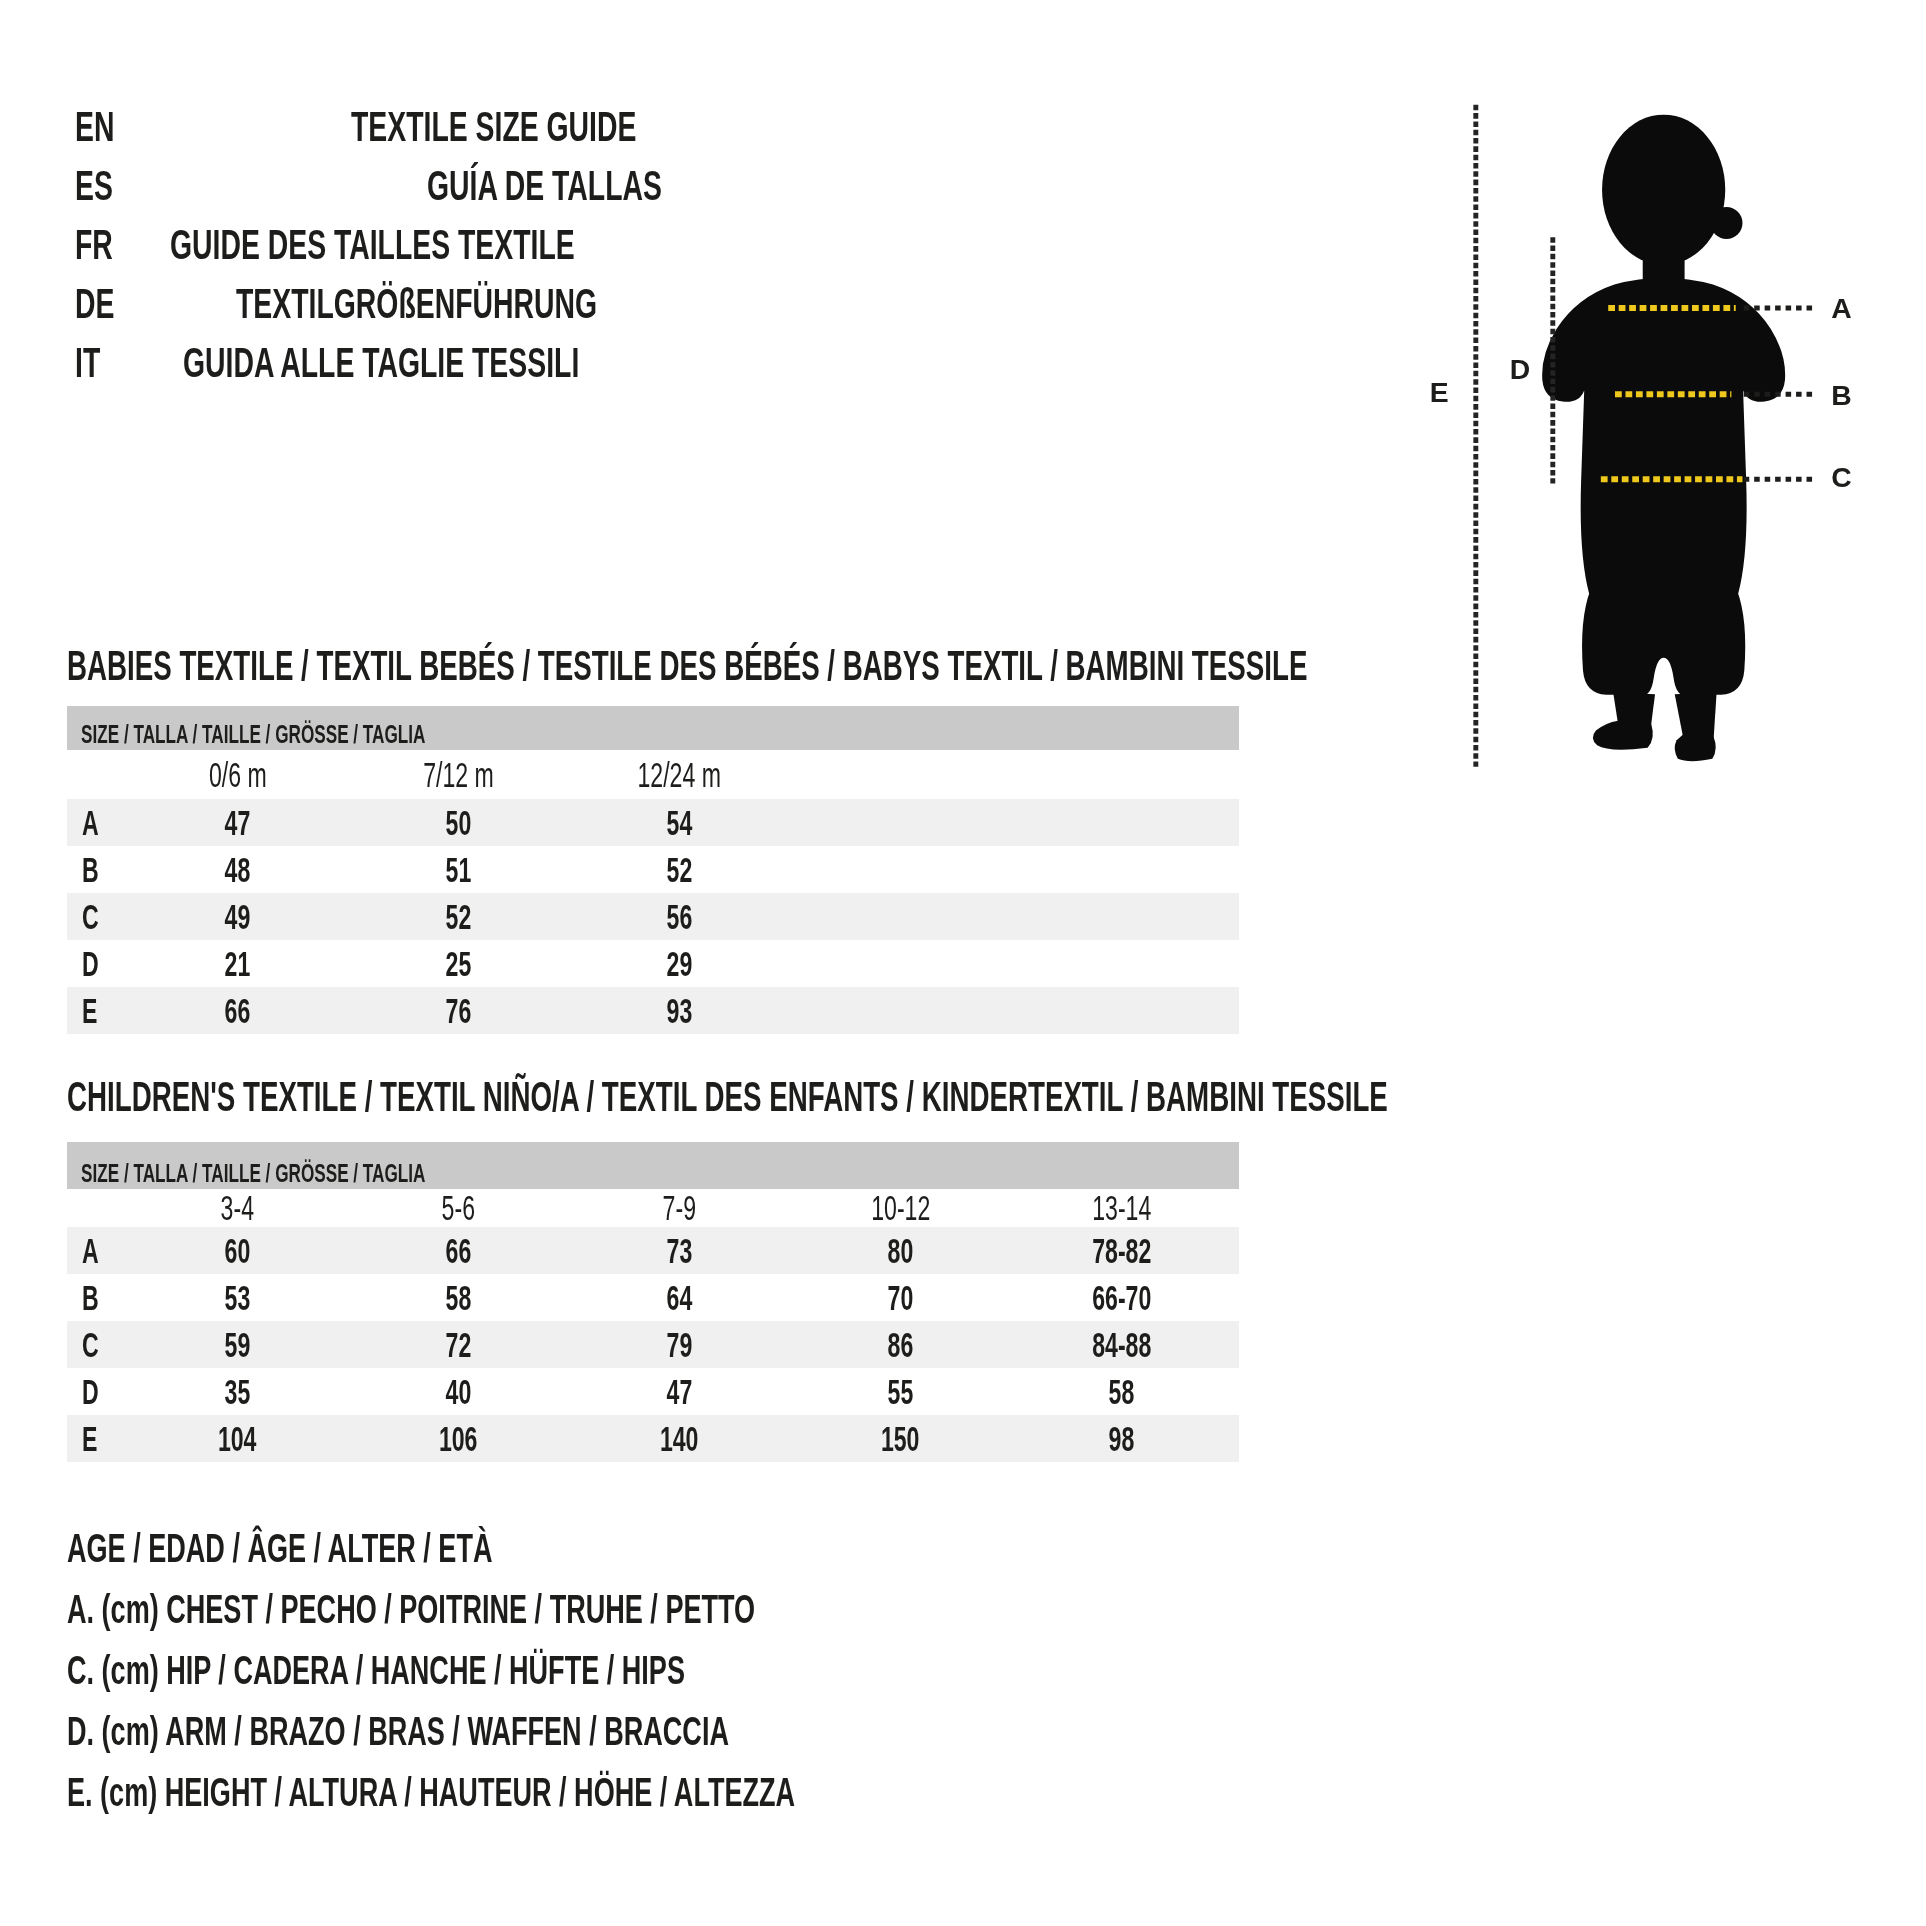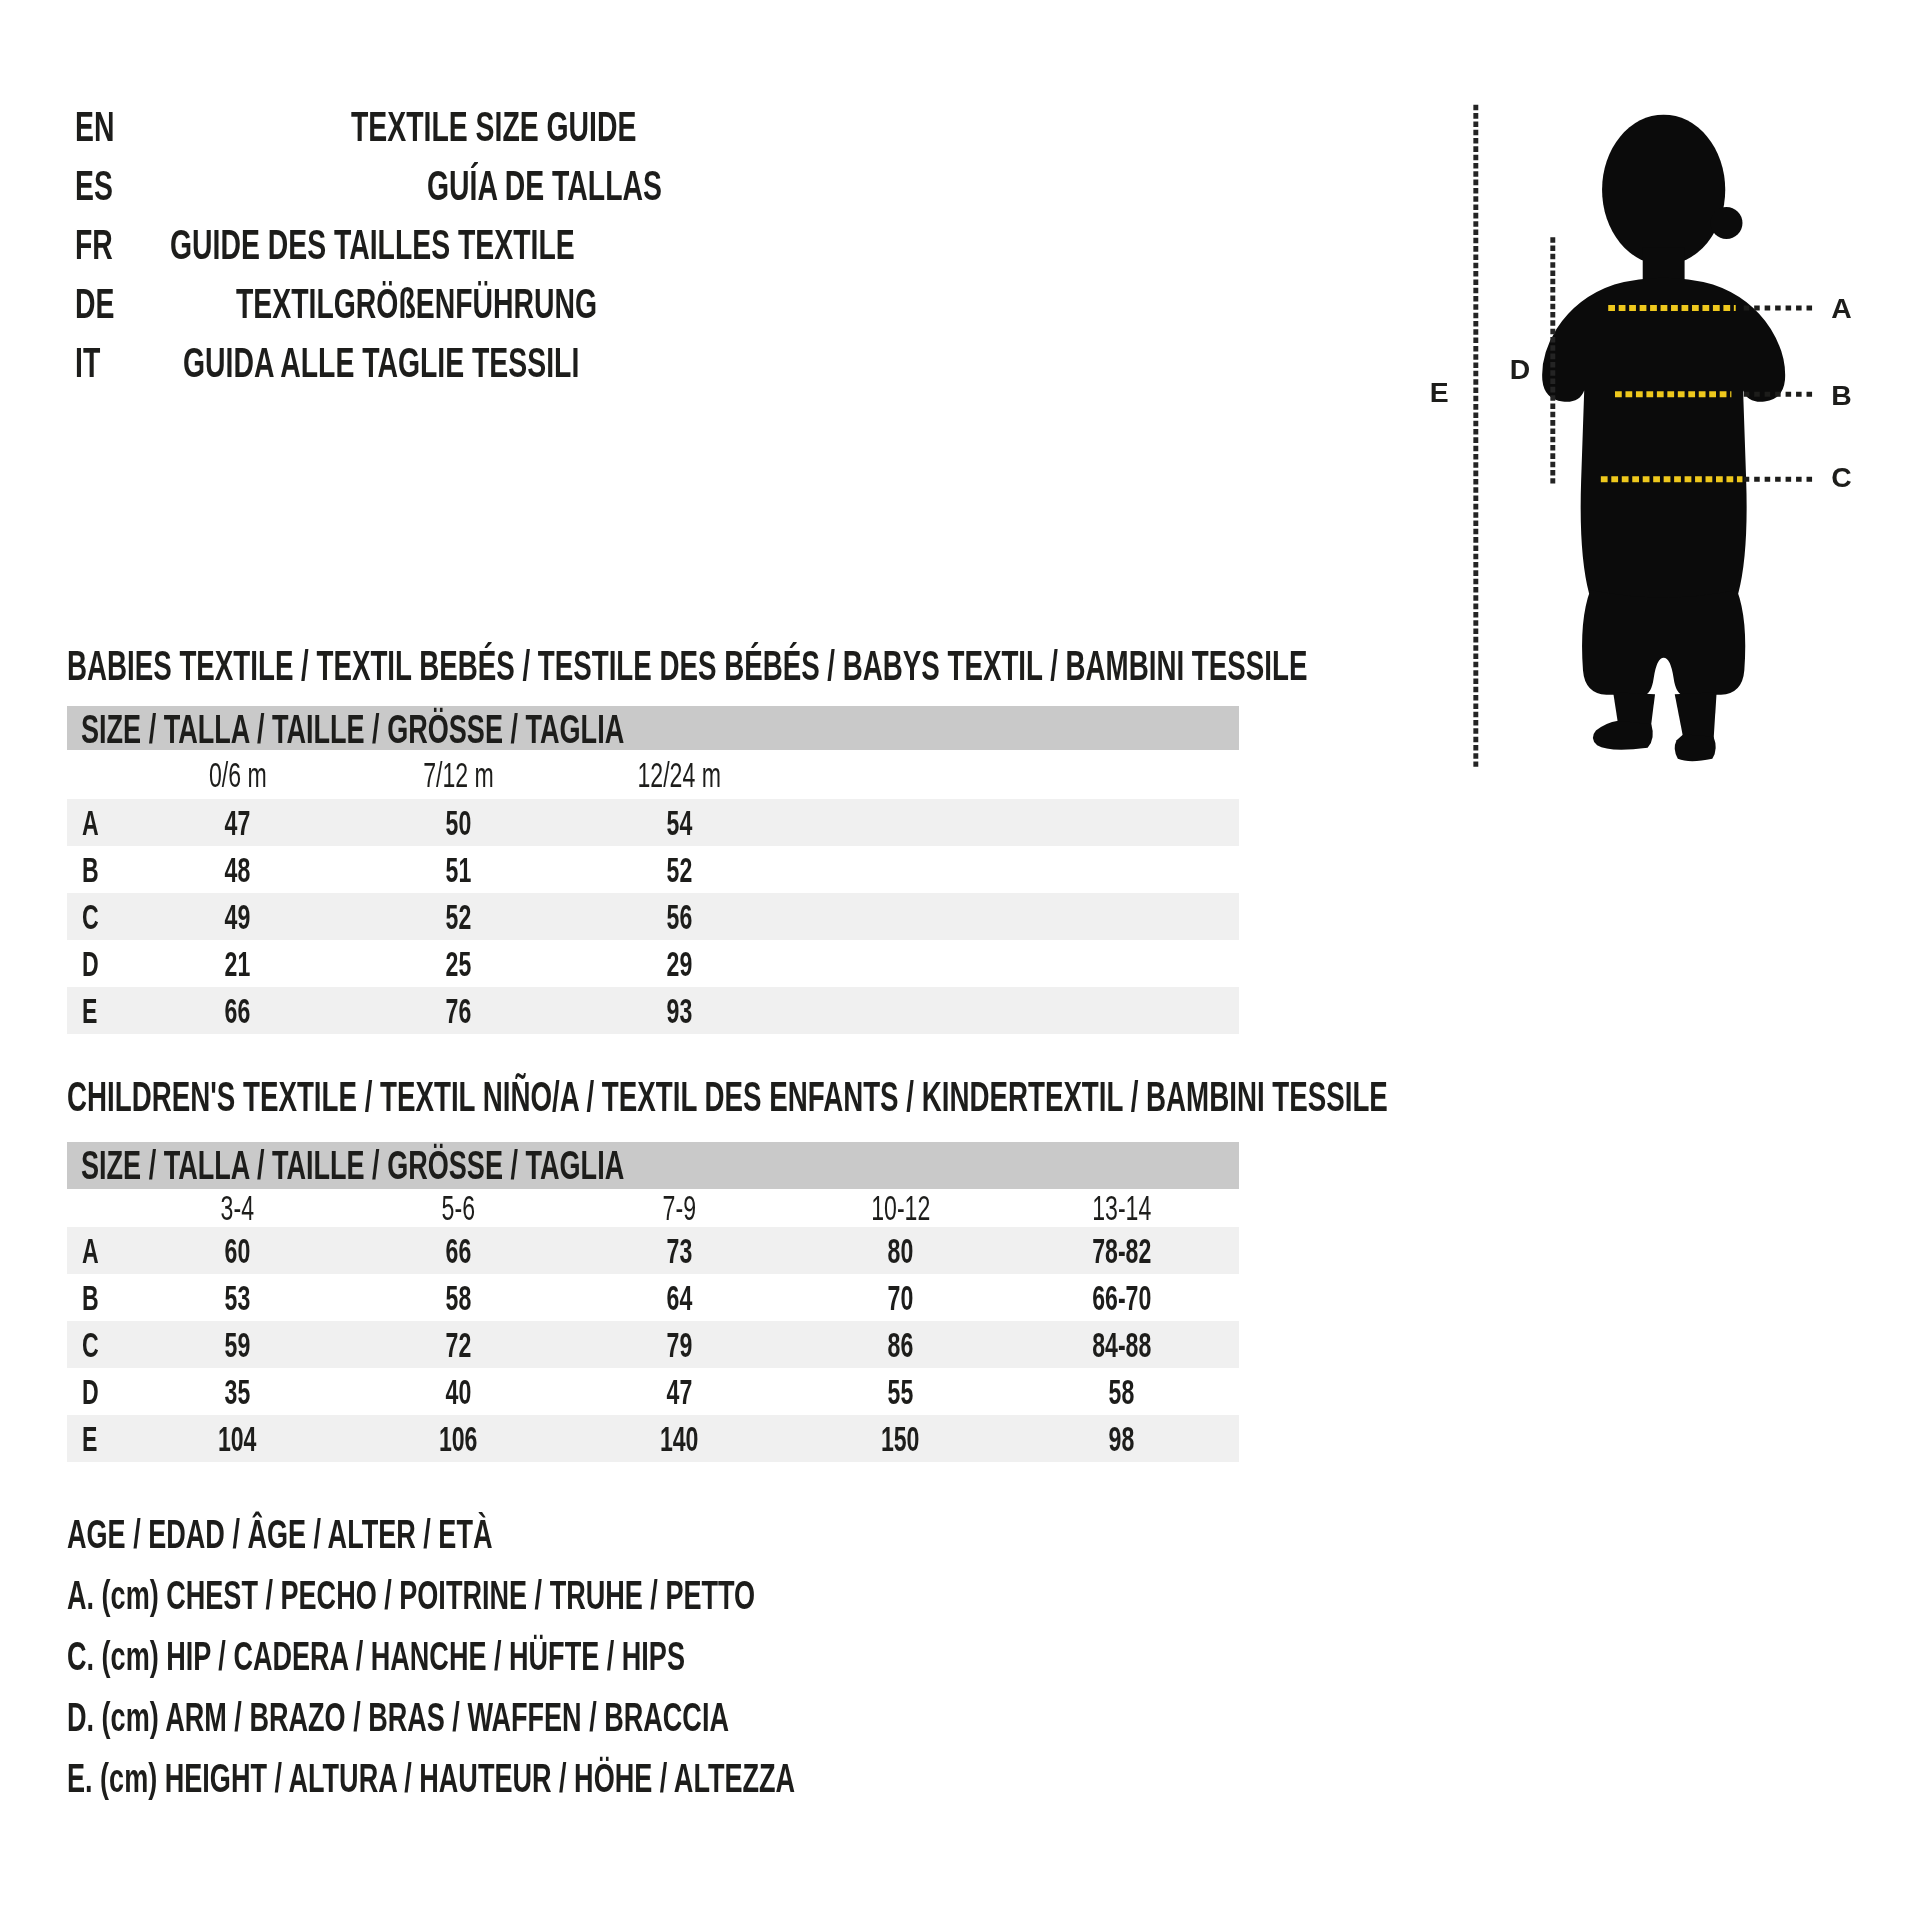--- a/index.html
+++ b/index.html
@@ -19,35 +19,35 @@
   
   .section-title{position:absolute;left:67px;height:47px;display:flex;align-items:center;
     font-size:42px;font-weight:700;}
   .title-babies{top:642px;}
   .title-children{top:1073px;}
 
   
   .size-table{position:absolute;left:67px;width:1172px;}
   .table-babies{top:706px;}
   .table-children{top:1142px;}
-  .size-bar{background:#c9c9c9;display:flex;align-items:flex-start;padding-left:13.6px;
-    font-size:41px;font-weight:700;}
+  .size-bar{background:#c9c9c9;display:flex;align-items:flex-end;padding-left:13.6px;
+    font-size:26px;font-weight:700;}
   .table-babies .size-bar{height:44px;}
   .table-children .size-bar{height:47px;}
   .colhead-row{display:flex;align-items:center;font-size:35px;font-weight:400;}
   .table-babies .colhead-row{height:49px;}
   .table-children .colhead-row{height:38px;}
   .data-row{display:flex;align-items:center;height:47px;font-size:35px;font-weight:700;}
   .data-row.stripe{background:#f0f0f0;}
   .cell-label{flex:0 0 60px;padding-left:15.4px;box-sizing:border-box;}
   .cell-val{flex:0 0 221px;text-align:center;}
 
   
   .legend{position:absolute;left:67px;top:1511px;}
-  .legend-row{display:flex;align-items:flex-start;height:61px;font-size:41px;font-weight:700;}
+  .legend-row{display:flex;align-items:flex-end;height:61px;font-size:41px;font-weight:700;}
 
   
   .figure{position:absolute;left:1405px;top:86px;width:521px;height:715px;}
   .fig-label{font-family:"Liberation Sans",sans-serif;font-size:46px;font-weight:700;fill:#1d1d1b;}
   .sil{fill:#0b0b0b;}
   .dotline{stroke:#242424;stroke-width:8;stroke-dasharray:9 4.5;fill:none;}
   .yline{stroke:#eec81d;stroke-width:10;stroke-dasharray:11 6;fill:none;}
   .dline{stroke:#1d1d1b;stroke-width:8;stroke-dasharray:9 8;fill:none;}
 </style>
 </head>

